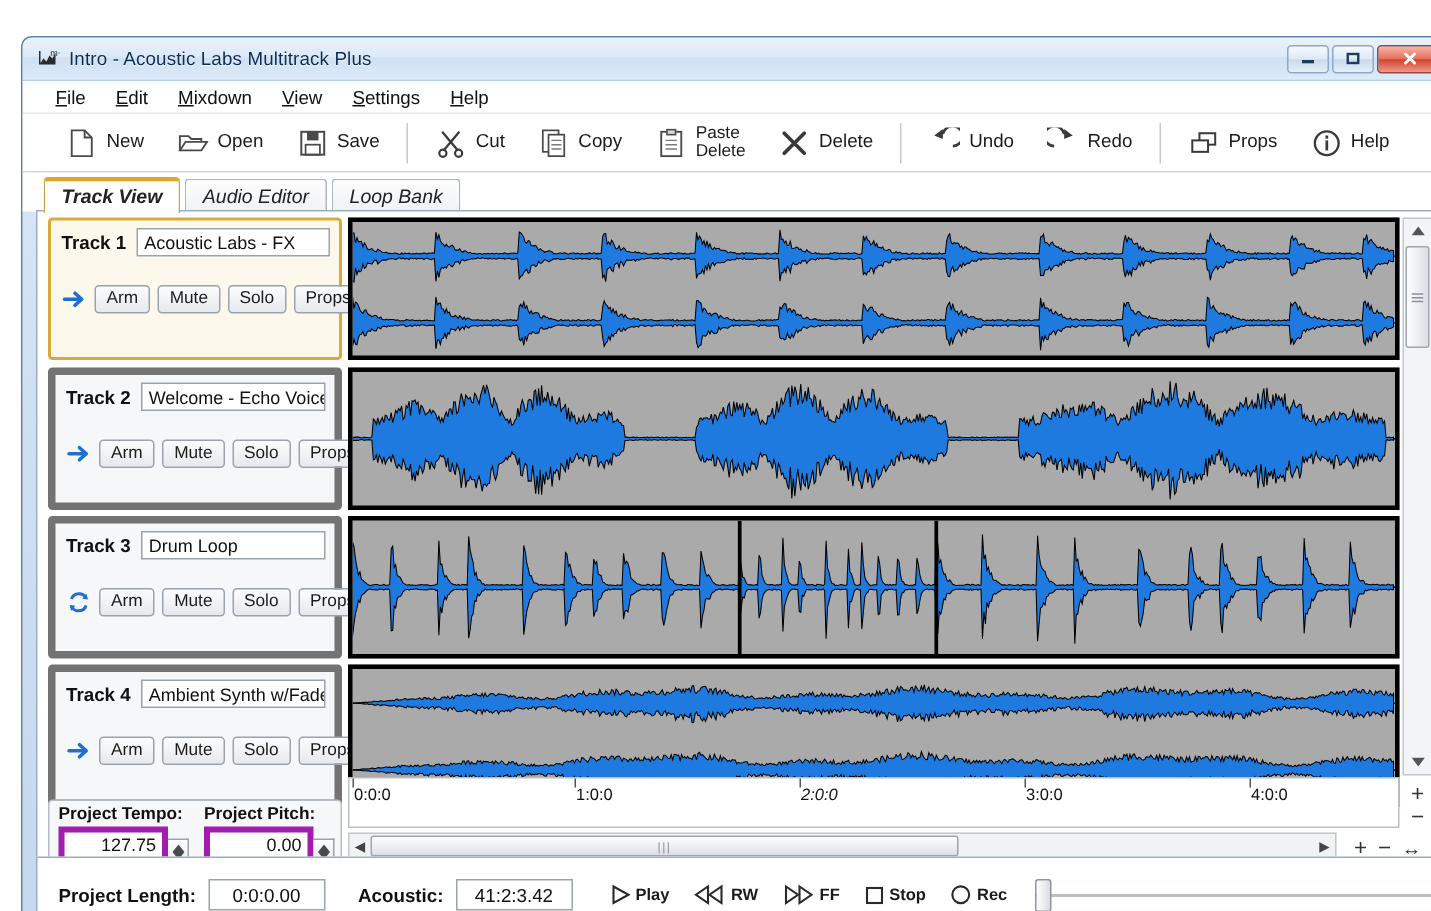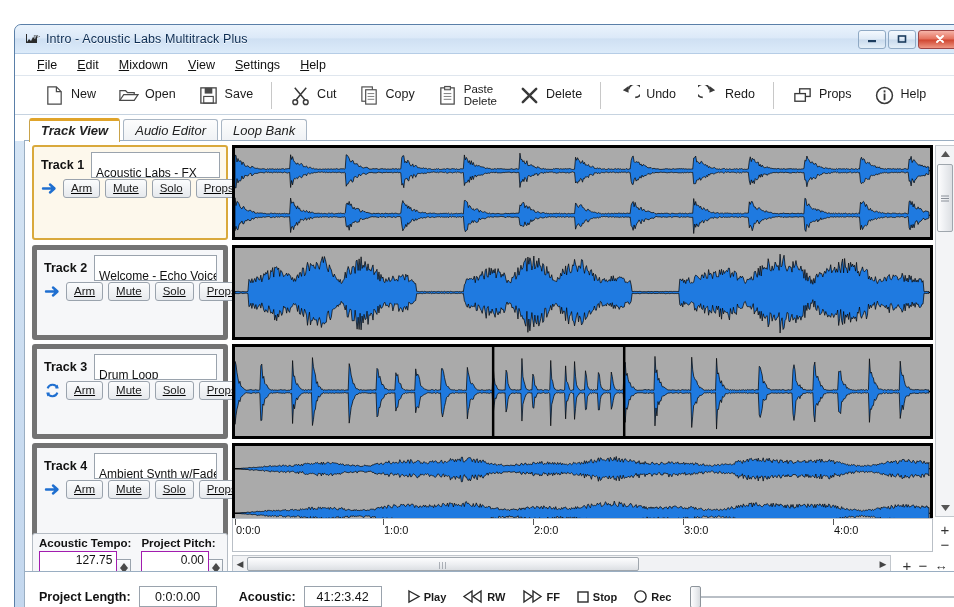--- a/index.html
+++ b/index.html
@@ -122,24 +122,24 @@
   }
   .track-head.selected {
     border: 2px solid #d9a93c;
     background: #fdf8ec;
   }
   .th-row1 { display: flex; align-items: center; padding: 5px 6px 0 7px; gap: 7px; }
   .th-title { font-size: 12.5px; font-weight: bold; color: #111; white-space: nowrap; }
   .th-name {
     flex: 1; font-size: 12px; color: #111;
     background: #ffffff; border: 1px solid #9aa3ad;
-    padding: 12px 4px; height: 19px; line-height: 16px;
+    padding: 1px 4px; height: 19px; line-height: 16px;
     overflow: hidden; white-space: nowrap;
   }
-  .th-row2 { display: flex; align-items: center; padding: 1px 6px 0 7px; gap: 5px; text-decoration: underline; }
+  .th-row2 { display: flex; align-items: center; padding: 19px 6px 0 7px; gap: 5px; }
   .th-ico { width: 17px; height: 17px; flex: none; }
   .mini-btn {
     font-size: 11.5px; color: #1b1b1b;
     border: 1px solid #9aa3ad; border-radius: 3px;
     background: linear-gradient(180deg,#fbfcfd 0%,#e6e9ed 100%);
     padding: 1px 7px; height: 19px; line-height: 15px;
     white-space: nowrap;
   }
 
   
@@ -179,21 +179,21 @@
   
   .tempo-box {
     position: absolute; left: 7px; bottom: 5px; width: 196px; height: 41px;
     border: 1px solid #b5bcc4; border-radius: 3px; background: #f6f7f9;
     display: flex;
   }
   .tempo-cell { flex: 1; padding: 3px 4px 0 6px; }
   .tempo-lbl { font-size: 11.5px; font-weight: bold; color: #111; white-space: nowrap; }
   .spin-wrap { display: flex; align-items: center; margin-top: 2px; }
   .spin-val {
-    flex: 1; background: #ffffff; border: 1px solid #a21caf;
+    flex: 1; background: #ffffff; border: 4px solid #a21caf;
     font-size: 12px; color: #111; text-align: right;
     padding: 0 4px; height: 33px; line-height: 16px;
   }
   .spin-arrows {
     width: 14px; height: 18px; border: 1px solid #9aa3ad; border-left: none;
     background: linear-gradient(180deg,#fbfcfd 0%,#e6e9ed 100%);
     display: flex; flex-direction: column; align-items: center; justify-content: center;
   }
 
   .ruler {
@@ -540,21 +540,21 @@
         <svg width="9" height="6" viewBox="0 0 9 6">
             <path d="M4.5,6 L0,0 L9,0 Z" fill="#555"></path>
           </svg>
       </div>
     </div>
     <div class="zoom-btn" style="top:381px;">+</div>
     <div class="zoom-btn" style="top:396px;">−</div>
 
     <div class="tempo-box">
       <div class="tempo-cell">
-        <div class="tempo-lbl">Acoustic Tempo:</div>
+        <div class="tempo-lbl">Project Tempo:</div>
         <div class="spin-wrap">
           <span class="spin-val">127.75</span>
           <span class="spin-arrows">
             <svg width="8" height="5" viewBox="0 0 8 5">
                 <path d="M4,0 L8,5 L0,5 Z" fill="#4a4a4a"></path>
               </svg>
             <svg width="8" height="5" viewBox="0 0 8 5">
                 <path d="M4,5 L0,0 L8,0 Z" fill="#4a4a4a"></path>
               </svg>
           </span>
@@ -575,21 +575,21 @@
         </div>
       </div>
     </div>
 
     <div class="ruler">
       <div class="ruler-tick" style="left:2px;"></div>
       <div class="ruler-lbl" style="left:3px;">0:0:0</div>
       <div class="ruler-tick" style="left:150px;"></div>
       <div class="ruler-lbl" style="left:151px;">1:0:0</div>
       <div class="ruler-tick" style="left:300px;"></div>
-      <div class="ruler-lbl" style="left:301px;">2:0:0</div>
+      <div class="ruler-lbl" style="left:301px;font-style:italic;">2:0:0</div>
       <div class="ruler-tick" style="left:450px;"></div>
       <div class="ruler-lbl" style="left:451px;">3:0:0</div>
       <div class="ruler-tick" style="left:600px;"></div>
       <div class="ruler-lbl" style="left:601px;">4:0:0</div>
     </div>
 
     <div class="hscroll">
       <span class="hs-arrow">◀</span>
       <span class="hs-thumb" style="width:392px;">
         <span class="hs-grip">|||</span>

